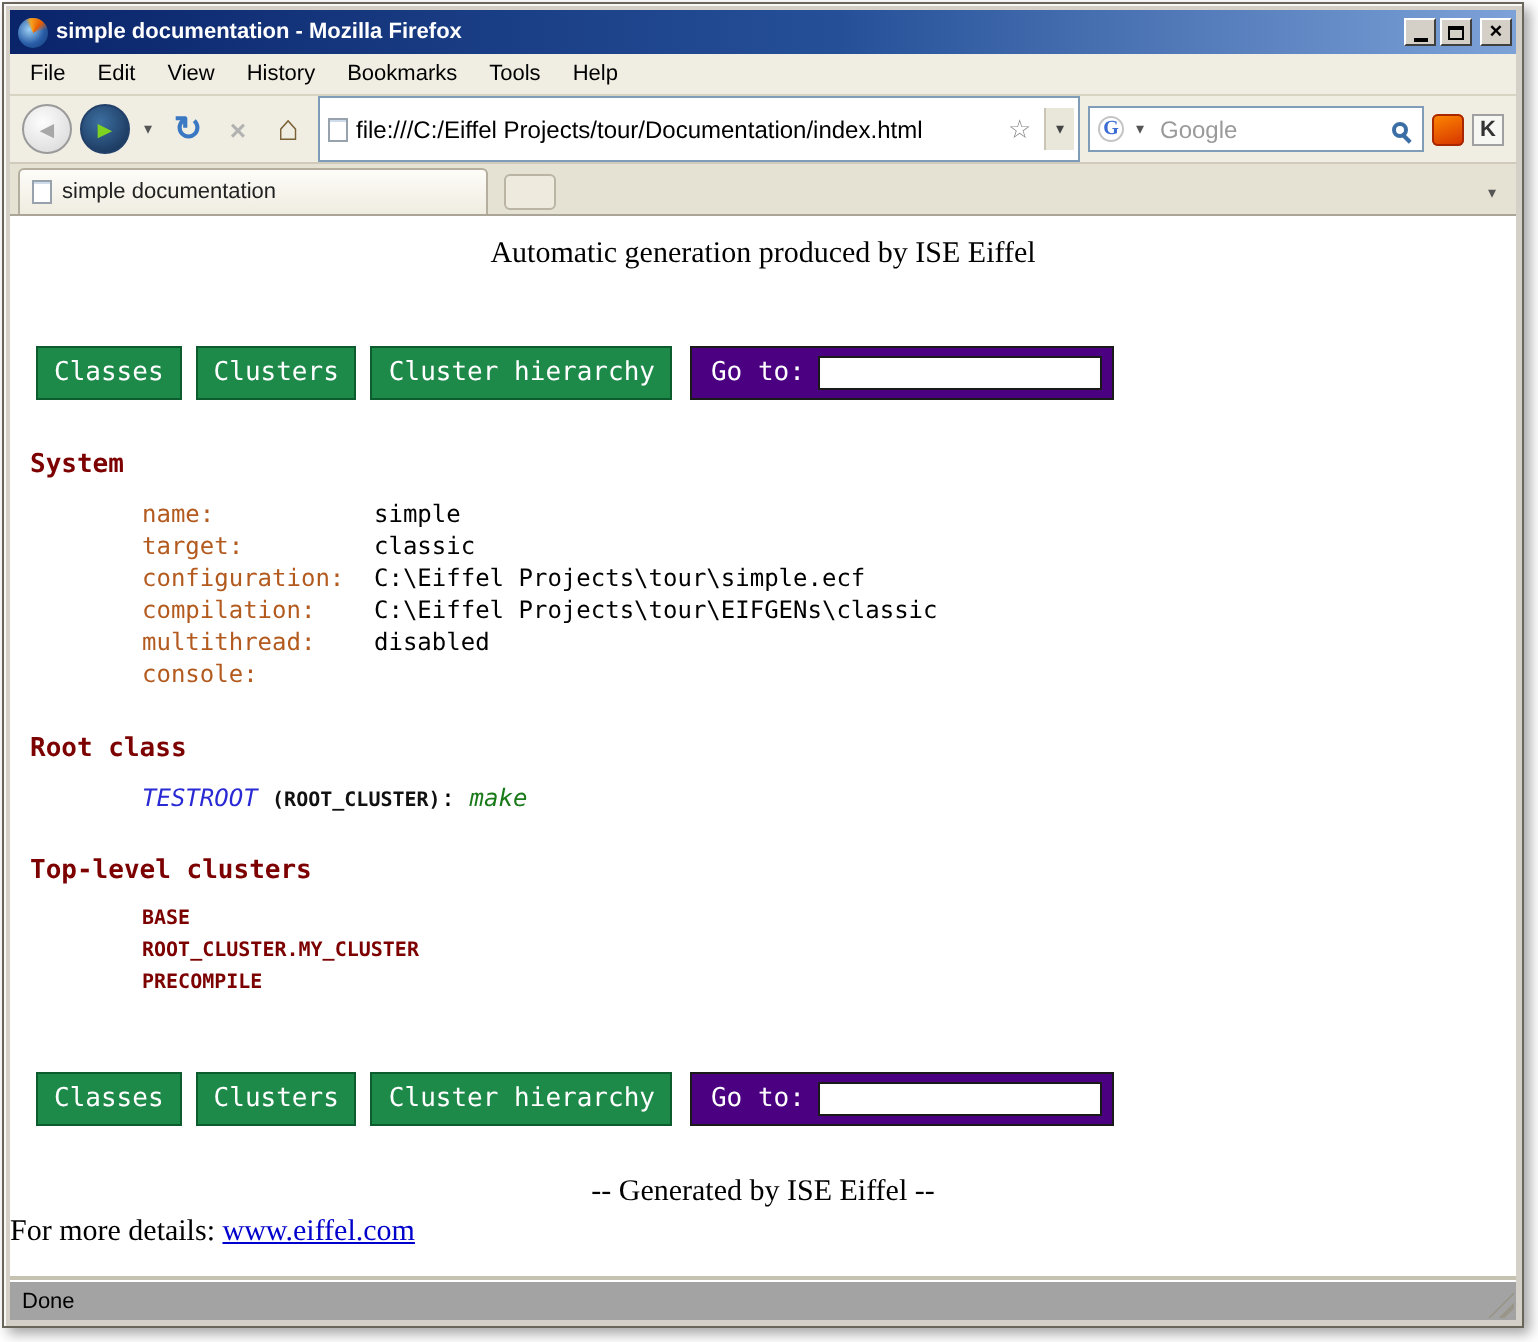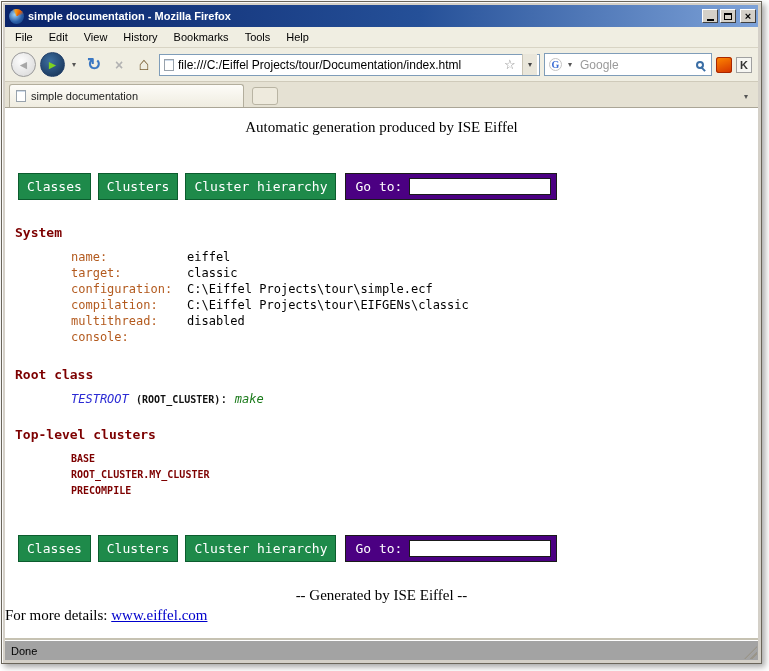--- a/index.html
+++ b/index.html
@@ -38,21 +38,21 @@
     display:flex;align-items:center;gap:4px;padding:2px 6px;}
   .navbtn{display:flex;align-items:center;justify-content:center;cursor:default;}
   .circ{width:25px;height:25px;border-radius:50%;border:1px solid #9a9a9a;
     background:radial-gradient(circle at 40% 35%,#fdfdfd,#d5d5d5);font-size:12px;color:#a8a8a8;}
   .circ.fwd{background:radial-gradient(circle at 40% 35%,#3c6ea0,#132c4e);border-color:#22406a;color:#7ed321;}
   .drop{width:10px;font-size:8px;color:#555;}
   .reload{width:22px;font-size:17px;font-weight:bold;color:#3b78c3;}
   .stop{width:20px;font-size:14px;font-weight:bold;color:#b2b2b2;}
   .home{width:22px;font-size:18px;color:#7a6136;}
 
-  .urlbar{flex:1;height:22px;background:#fff;border:1px solid #7f9db9;display:flex;align-items:center;
+  .urlbar{flex:1;height:33px;background:#fff;border:1px solid #7f9db9;display:flex;align-items:center;
     gap:4px;padding:0 2px 0 4px;}
   .page-ico{width:10px;height:12px;background:#fff;border:1px solid #98a2ac;flex:0 0 10px;
     box-shadow:inset 0 2px 0 -1px #cfdceb, inset 0 5px 0 -4px #cfdceb;}
   .url-input{flex:1;border:none;outline:none;font-size:12px;font-family:"Liberation Sans",sans-serif;
     color:#000;background:transparent;padding:0;}
   .star{font-size:13px;color:#8a8a8a;width:14px;}
   .url-drop{width:15px;height:21px;background:#e9e6da;border-left:1px solid #c9c4b4;
     font-size:8px;color:#444;display:flex;align-items:center;justify-content:center;}
 
   .searchbox{width:168px;height:23px;background:#fff;border:1px solid #7f9db9;display:flex;
@@ -218,21 +218,21 @@
       <span class="gbtn">Classes</span>
       <span class="gbtn">Clusters</span>
       <span class="gbtn">Cluster hierarchy</span>
       <span class="goto">
         <span>Go to:</span>
         <input style="">
       </span>
     </div>
 
     <div class="sec-heading">System</div>
-    <div class="sysrow"><span class="lbl">name:</span><span class="val">eiffel</span></div>
+    <div class="sysrow"><span class="lbl">name:</span><span class="val">simple</span></div>
     <div class="sysrow"><span class="lbl">target:</span><span class="val">classic</span></div>
     <div class="sysrow"><span class="lbl">configuration:</span><span class="val">C:\Eiffel Projects\tour\simple.ecf</span></div>
     <div class="sysrow"><span class="lbl">compilation:</span><span class="val">C:\Eiffel Projects\tour\EIFGENs\classic</span></div>
     <div class="sysrow"><span class="lbl">multithread:</span><span class="val">disabled</span></div>
     <div class="sysrow"><span class="lbl">console:</span><span class="val"></span></div>
 
     <div class="sec-heading root">Root class</div>
     <div class="rootline">
       <span class="class-link">TESTROOT</span>
       <span class="cluster-ref">(ROOT_CLUSTER)</span><span>:</span>

